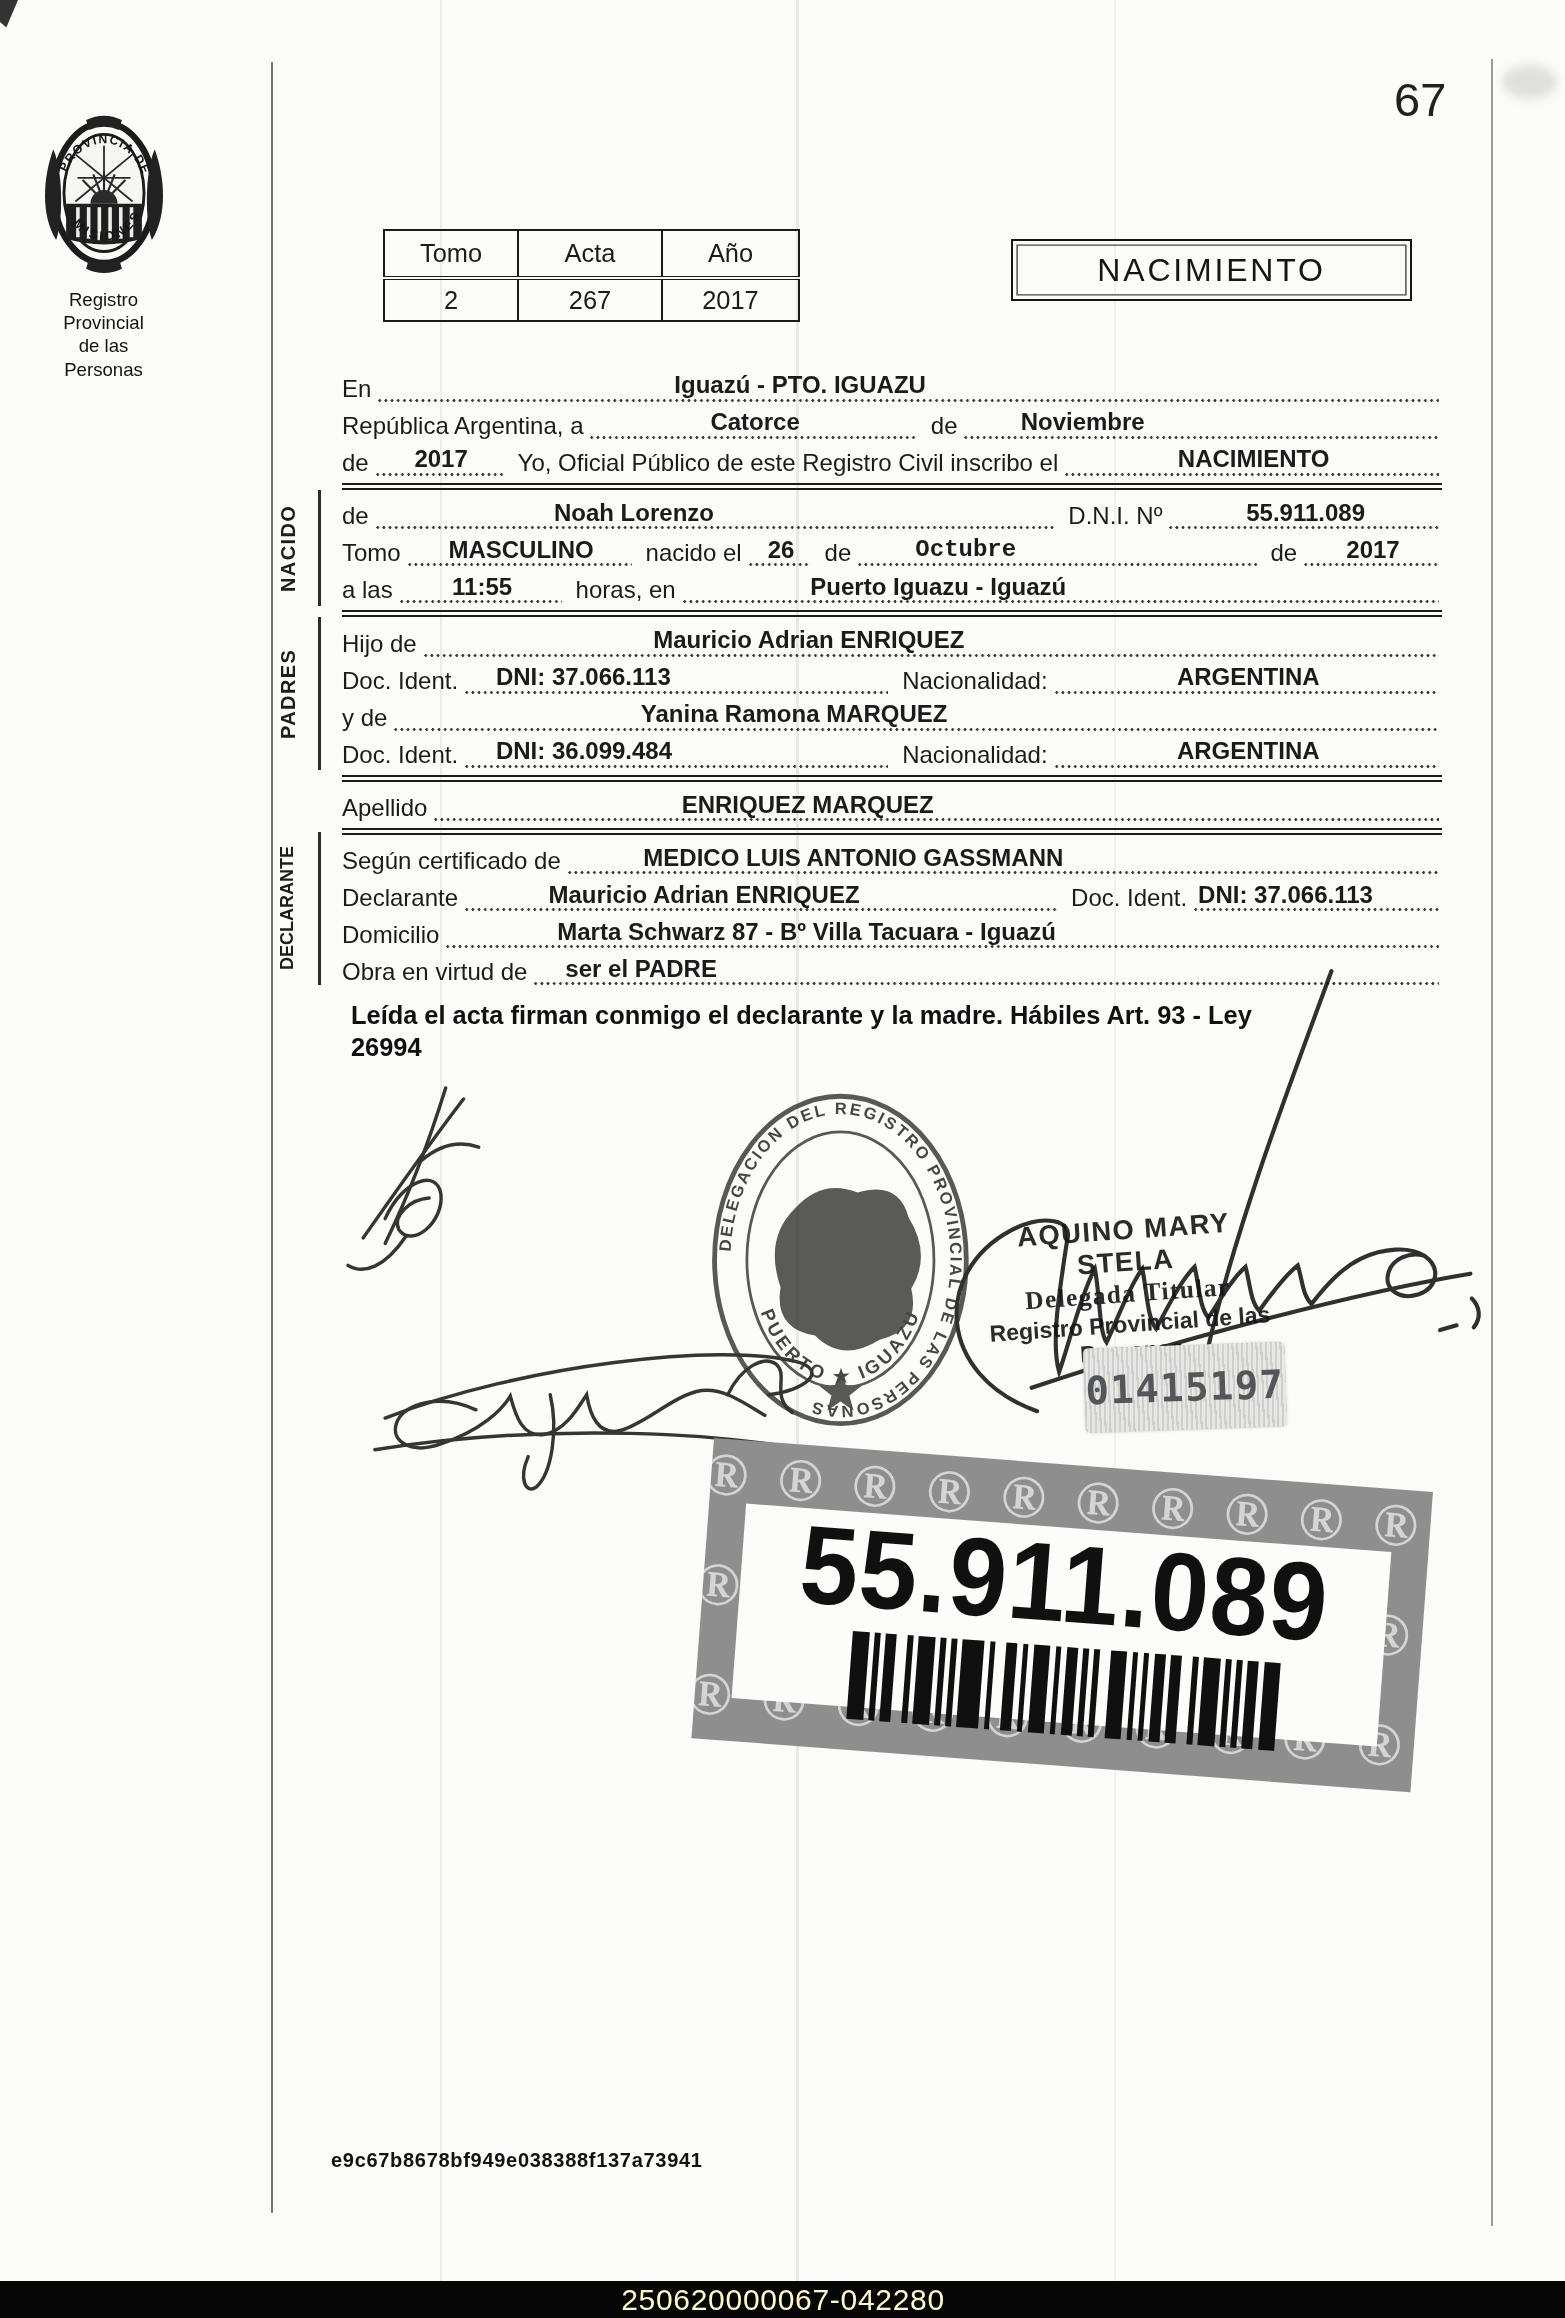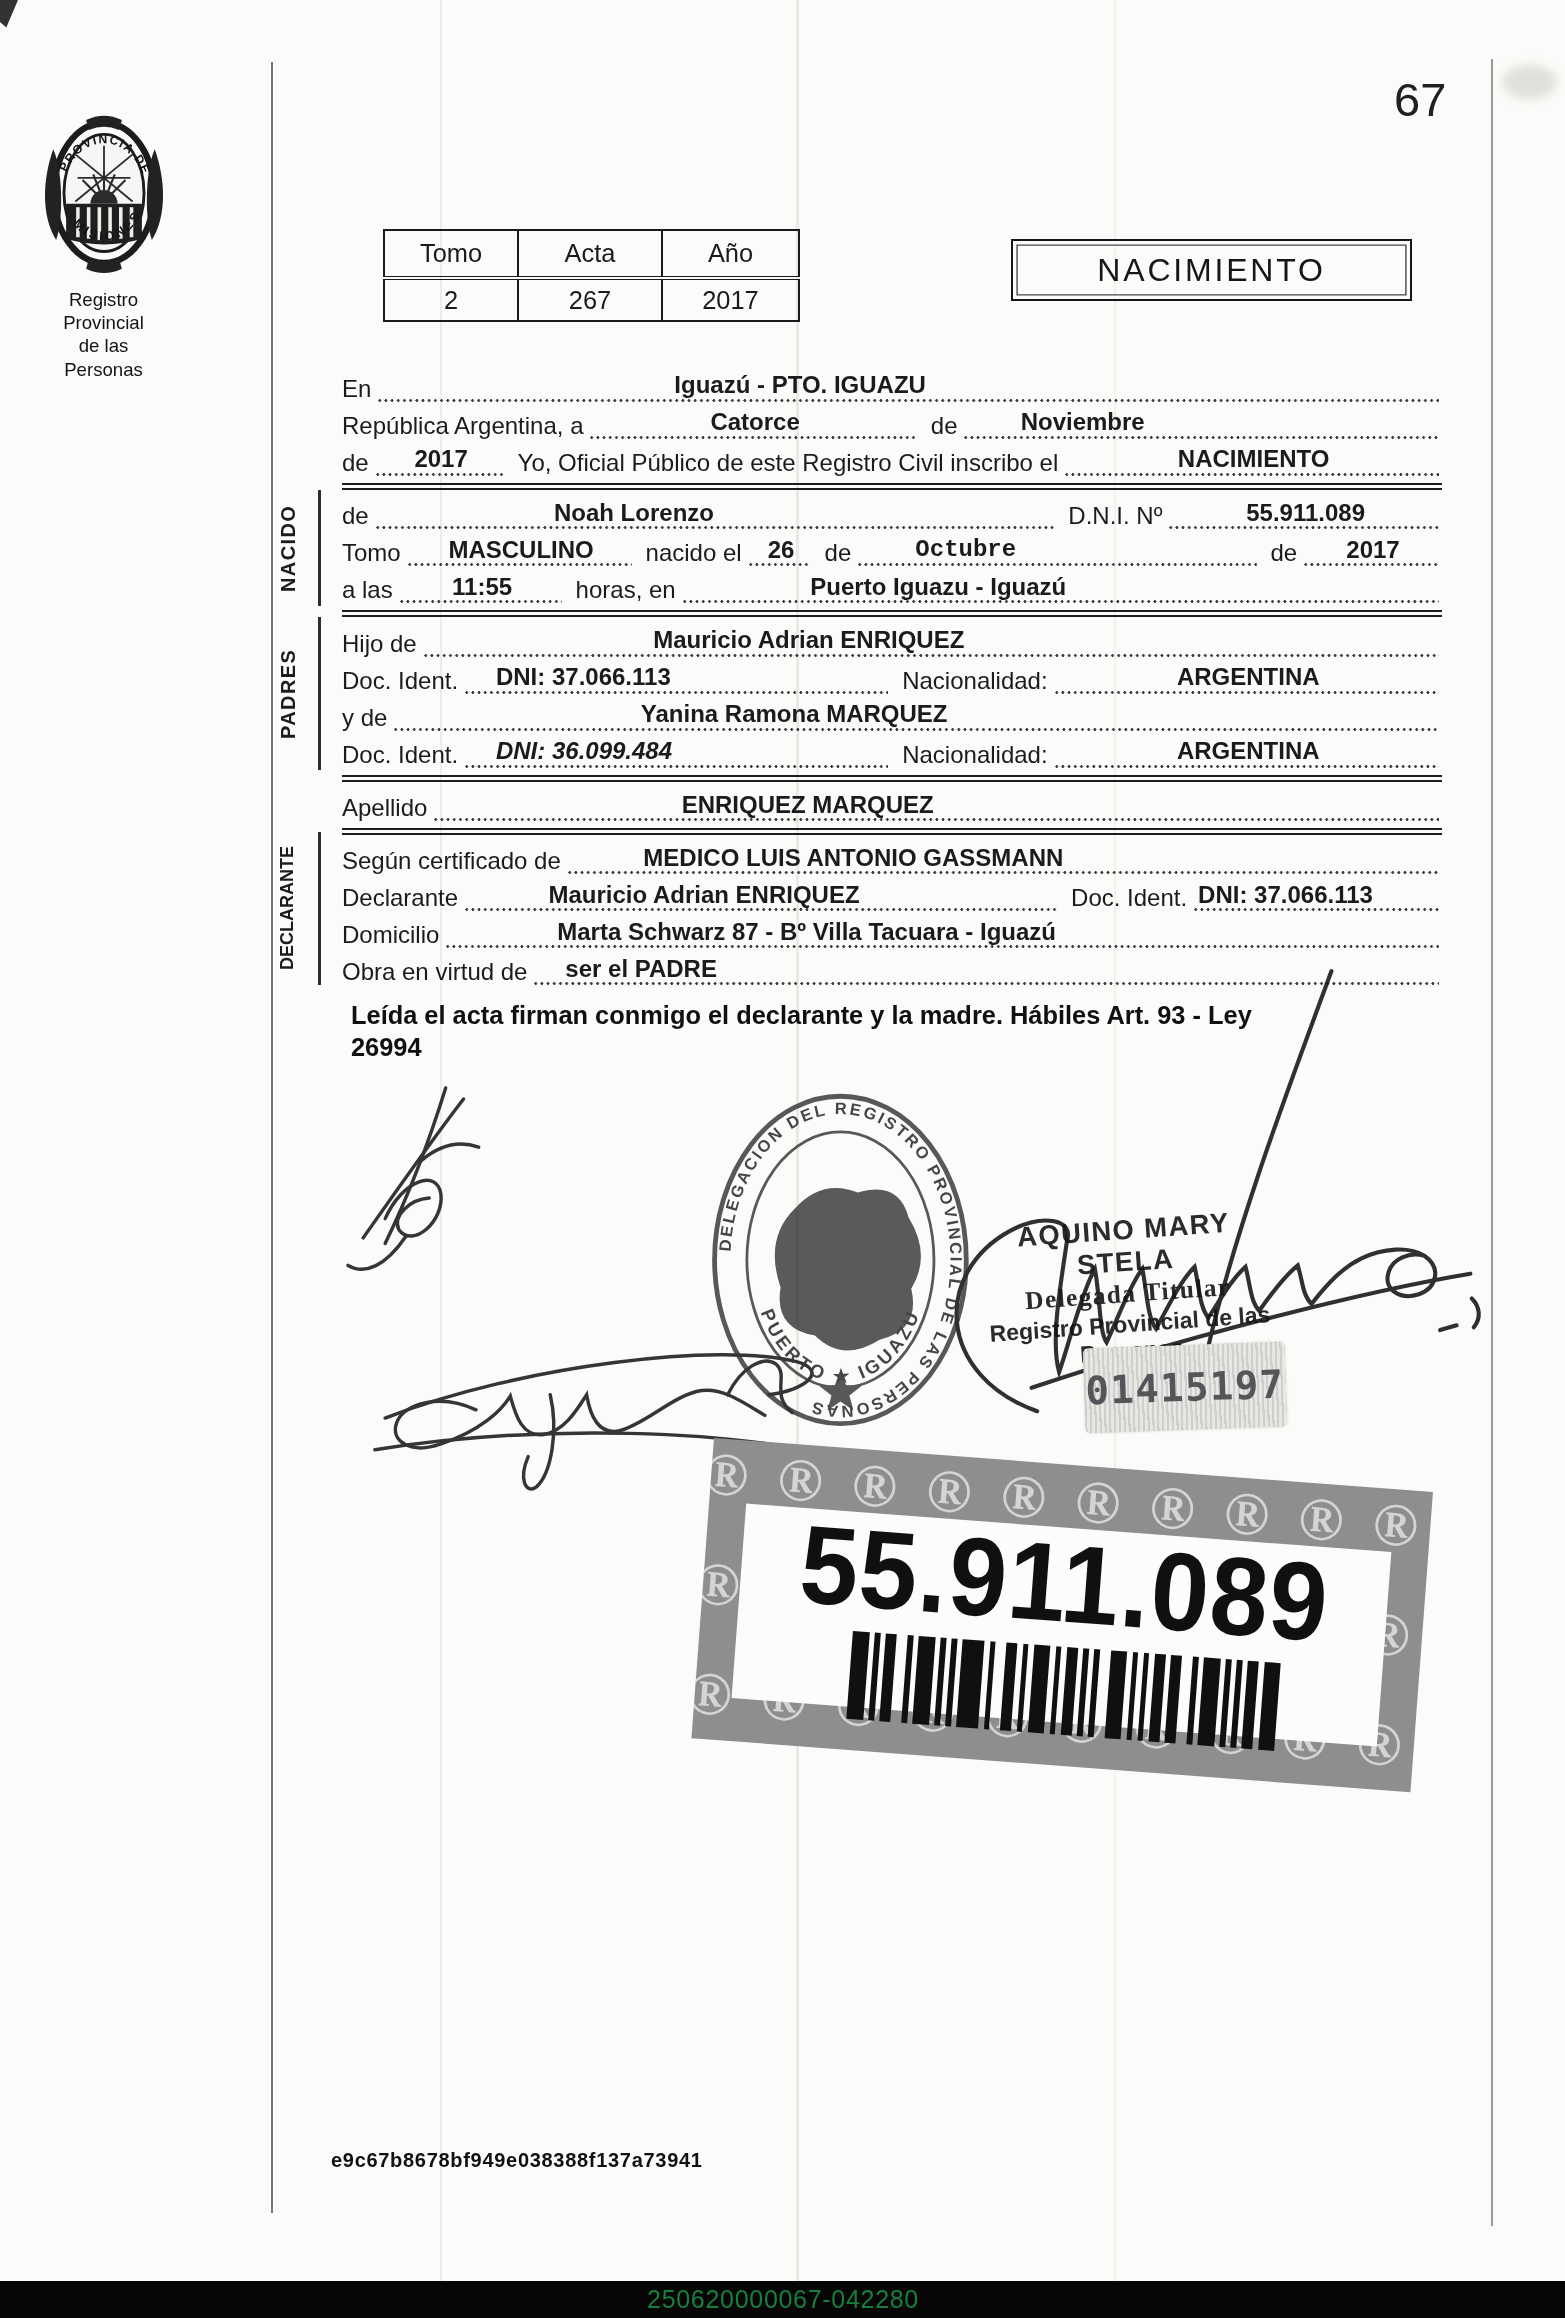--- a/index.html
+++ b/index.html
@@ -72,21 +72,21 @@
   .dni-number{margin-top:1.4px;text-align:center;font-size:111px;font-weight:700;letter-spacing:1.4px;
         color:#101010;transform:scaleX(.94);line-height:1;}
   .dni-barcode{margin-top:6.9px;margin-left:116px;width:451px;height:88px;display:flex;}
   .dni-barcode span{display:block;height:100%;}
   .bb{background:#101010;}
   .bs{background:transparent;}
   
   .hash{position:absolute;left:331px;top:2149px;font-size:20px;font-weight:700;letter-spacing:0.7px;color:#111;}
   .footer{position:absolute;left:0;top:2281px;width:1566px;height:37px;background:#060606;
         display:flex;align-items:center;justify-content:center;z-index:30;}
-  .footer span{color:#15803d;font-size:25px;letter-spacing:0.7px;}
+  .footer span{color:#fef9c3;font-size:30px;letter-spacing:0.7px;}
   
   .sigs{position:absolute;left:0;top:0;z-index:22;pointer-events:none;}
 </style>
 </head>
 <body>
 
 <div class="page">
 
   <div class="corner-speck"></div>
   <div class="rule-v" style="left:271px;top:62px;width:2.1px;height:2151px;opacity:.75;"></div>
@@ -255,21 +255,21 @@
         </span>
     </div>
     <div class="row">
       <span class="lbl">y de</span>
       <span class="fill">
           <span class="val" style="padding-right:248px;">Yanina Ramona MARQUEZ</span>
         </span>
     </div>
     <div class="row">
       <span class="lbl">Doc. Ident.</span>
-      <span class="fill" style="flex-grow:1.1;font-style:italic;">
+      <span class="fill" style="flex-grow:1.1;">
           <span class="val val-left">DNI: 36.099.484</span>
         </span>
       <span class="lbl mid">Nacionalidad:</span>
       <span class="fill" style="flex-grow:1;">
           <span class="val">ARGENTINA</span>
         </span>
     </div>
     <div class="sep"></div>
     <div class="row">
       <span class="lbl">Apellido</span>

